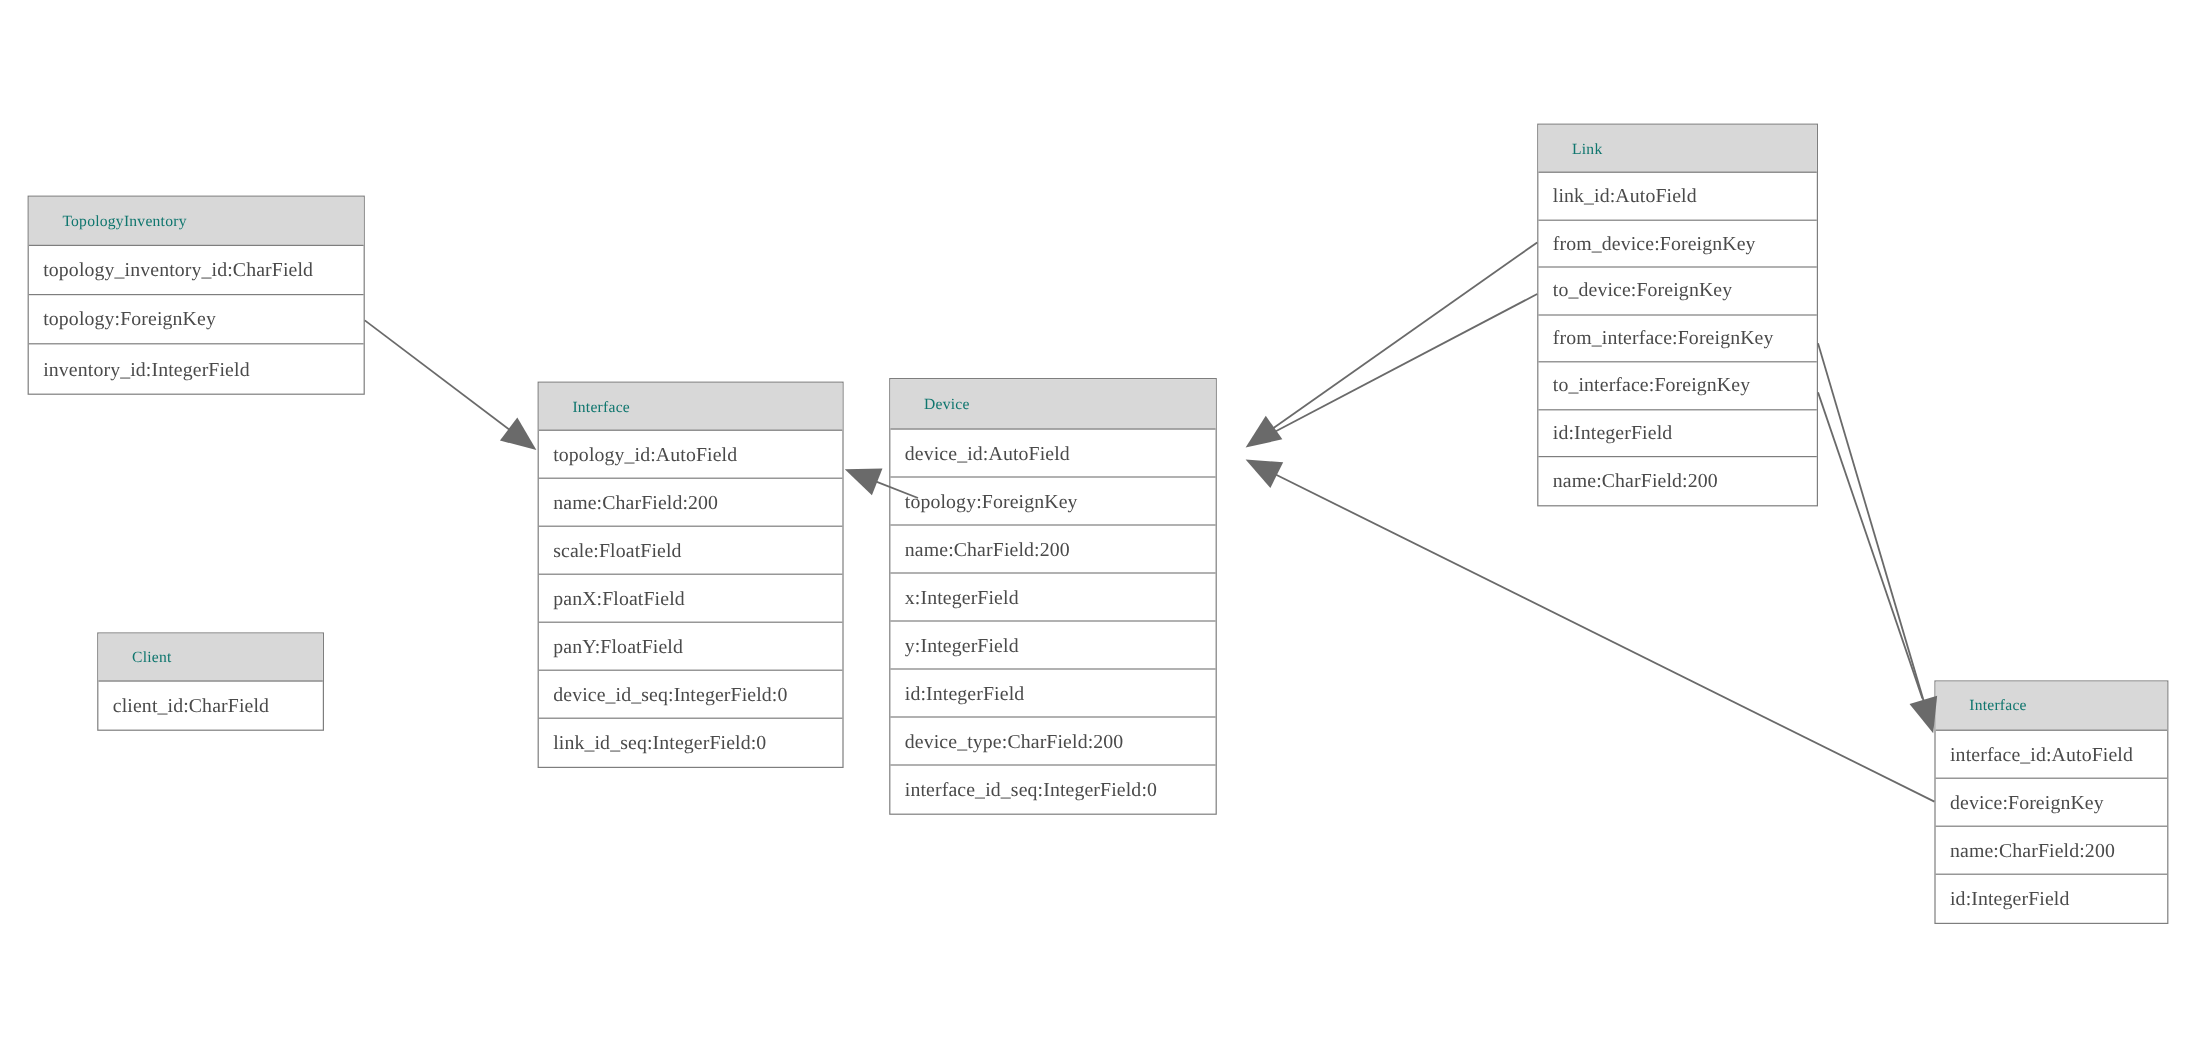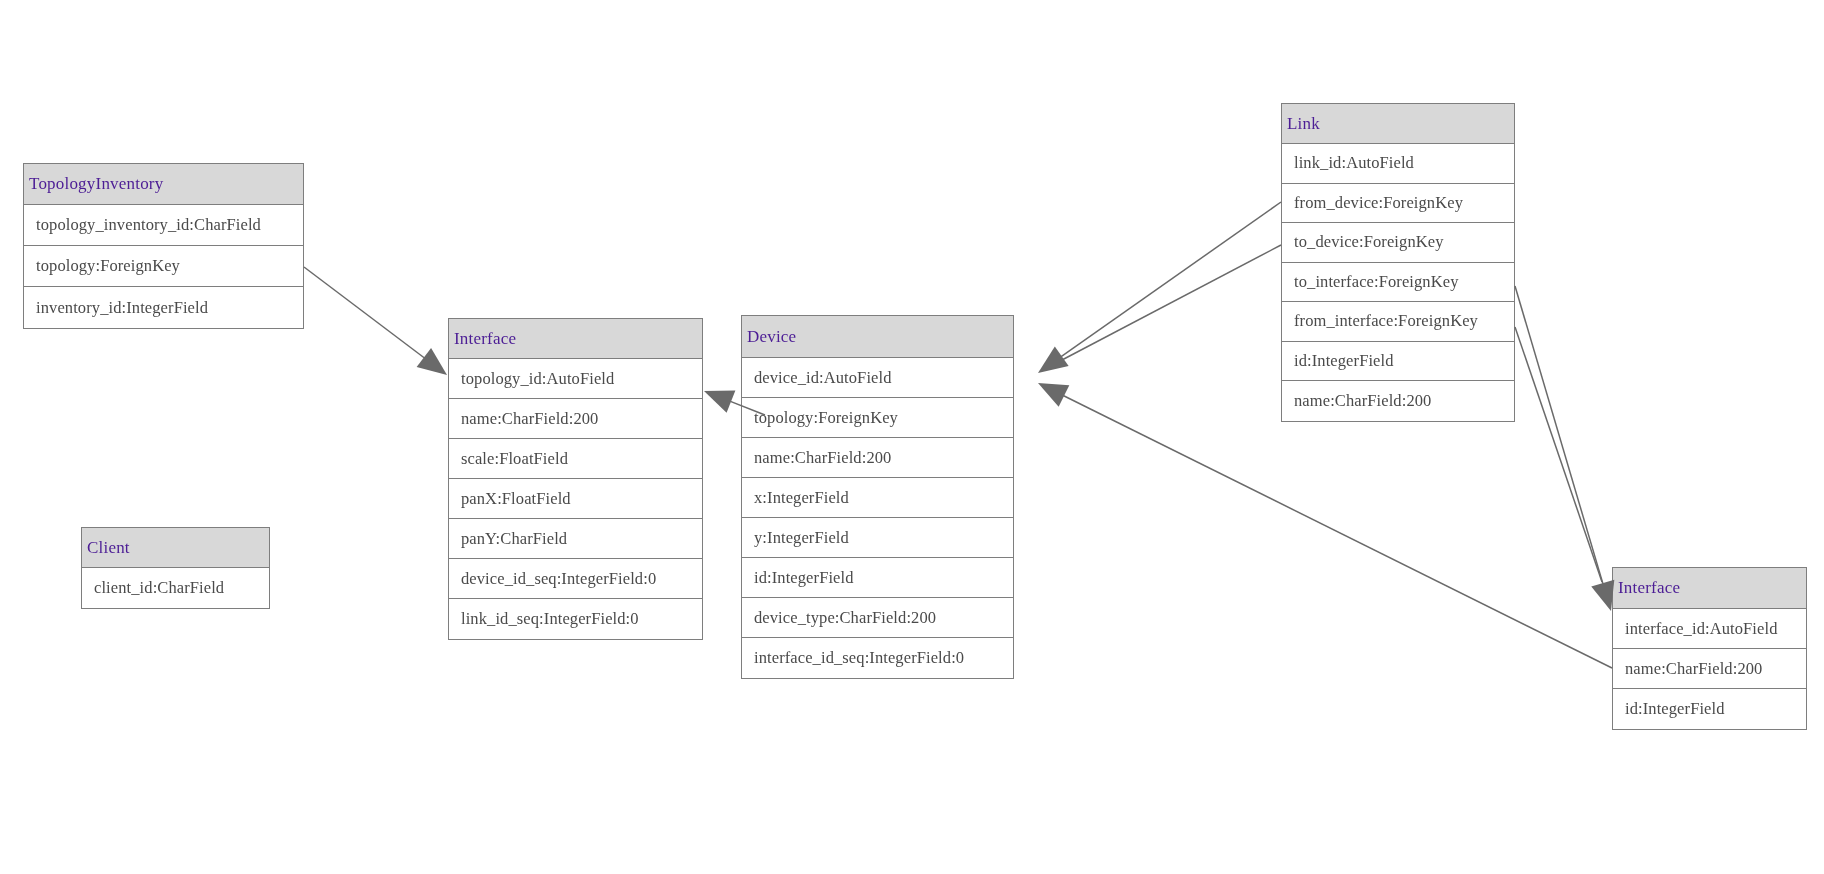--- a/index.html
+++ b/index.html
@@ -21,23 +21,23 @@
     border: 1.5px solid #7e7e7e;
     box-sizing: border-box;
     z-index: 2;
   }
   .entity-header {
     background: #d8d8d8;
     border-bottom: 1.5px solid #7e7e7e;
     box-sizing: border-box;
     display: flex;
     align-items: center;
-    padding-left: 5px;
-    font-size: 17px;
-    color: #4c1d95;
+    padding-left: 28px;
+    font-size: 13px;
+    color: #0f766e;
     letter-spacing: 0.2px;
     white-space: nowrap;
     overflow: hidden;
   }
   .entity-row {
     border-bottom: 1.5px solid #7e7e7e;
     box-sizing: border-box;
     display: flex;
     align-items: center;
     padding-left: 12px;
@@ -81,21 +81,21 @@
       <div class="entity-row" style="height: 41px;">topology_inventory_id:CharField</div>
       <div class="entity-row" style="height: 41px;">topology:ForeignKey</div>
       <div class="entity-row" style="height: 41px; text-align: right;">inventory_id:IntegerField</div>
     </div>
     <div class="entity" style="left: 448px; top: 318px; width: 255px;">
       <div class="entity-header" style="height: 40px;">Interface</div>
       <div class="entity-row" style="height: 40px;">topology_id:AutoField</div>
       <div class="entity-row" style="height: 40px;">name:CharField:200</div>
       <div class="entity-row" style="height: 40px;">scale:FloatField</div>
       <div class="entity-row" style="height: 40px;">panX:FloatField</div>
-      <div class="entity-row" style="height: 40px;">panY:CharField</div>
+      <div class="entity-row" style="height: 40px;">panY:FloatField</div>
       <div class="entity-row" style="height: 40px;">device_id_seq:IntegerField:0</div>
       <div class="entity-row" style="height: 40px;">link_id_seq:IntegerField:0</div>
     </div>
     <div class="entity" style="left: 81px; top: 527px; width: 189px;">
       <div class="entity-header" style="height: 40px;">Client</div>
       <div class="entity-row" style="height: 40px;">client_id:CharField</div>
     </div>
     <div class="entity" style="left: 741px; top: 315px; width: 273px;">
       <div class="entity-header" style="height: 42px;">Device</div>
       <div class="entity-row" style="height: 40px;">device_id:AutoField</div>
@@ -105,24 +105,25 @@
       <div class="entity-row" style="height: 40px; text-align: right;">y:IntegerField</div>
       <div class="entity-row" style="height: 40px;">id:IntegerField</div>
       <div class="entity-row" style="height: 40px;">device_type:CharField:200</div>
       <div class="entity-row" style="height: 40px;">interface_id_seq:IntegerField:0</div>
     </div>
     <div class="entity" style="left: 1281px; top: 103px; width: 234px;">
       <div class="entity-header" style="height: 40px;">Link</div>
       <div class="entity-row" style="height: 39.5px;">link_id:AutoField</div>
       <div class="entity-row" style="height: 39.5px;">from_device:ForeignKey</div>
       <div class="entity-row" style="height: 39.5px;">to_device:ForeignKey</div>
+      <div class="entity-row" style="height: 39.5px;">from_interface:ForeignKey</div>
       <div class="entity-row" style="height: 39.5px;">to_interface:ForeignKey</div>
-      <div class="entity-row" style="height: 39.5px;">from_interface:ForeignKey</div>
       <div class="entity-row" style="height: 39.5px;">id:IntegerField</div>
       <div class="entity-row" style="height: 39.5px;">name:CharField:200</div>
     </div>
     <div class="entity" style="left: 1612px; top: 567px; width: 195px;">
       <div class="entity-header" style="height: 41px;">Interface</div>
       <div class="entity-row" style="height: 40px;">interface_id:AutoField</div>
+      <div class="entity-row" style="height: 40px;">device:ForeignKey</div>
       <div class="entity-row" style="height: 40px;">name:CharField:200</div>
       <div class="entity-row" style="height: 40px;">id:IntegerField</div>
     </div>
   </div>
 
 </body></html>

